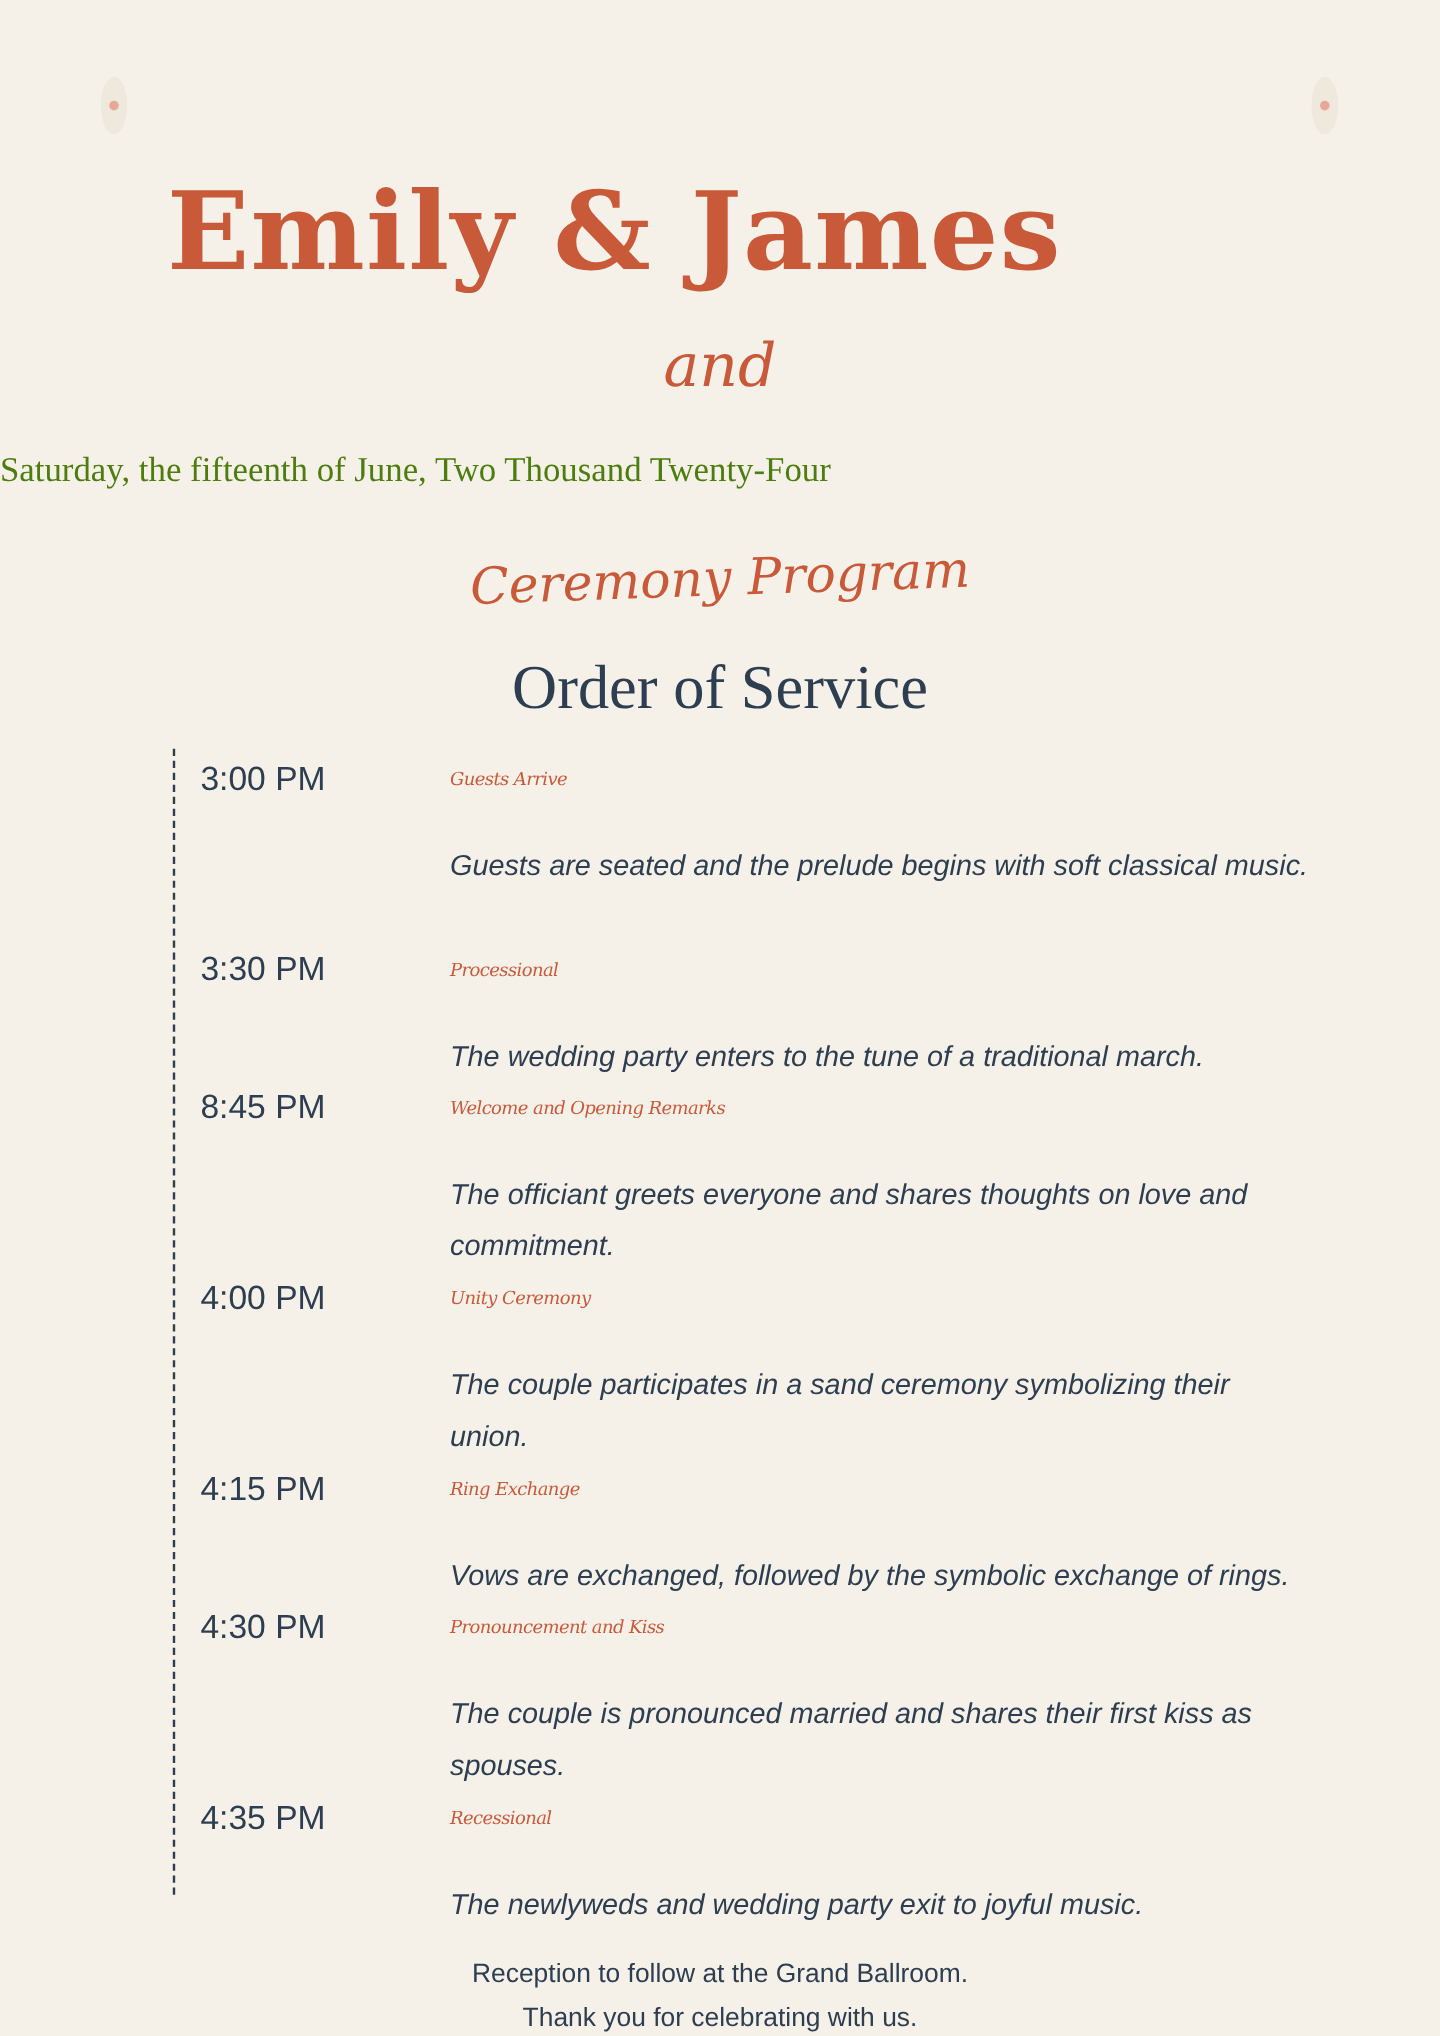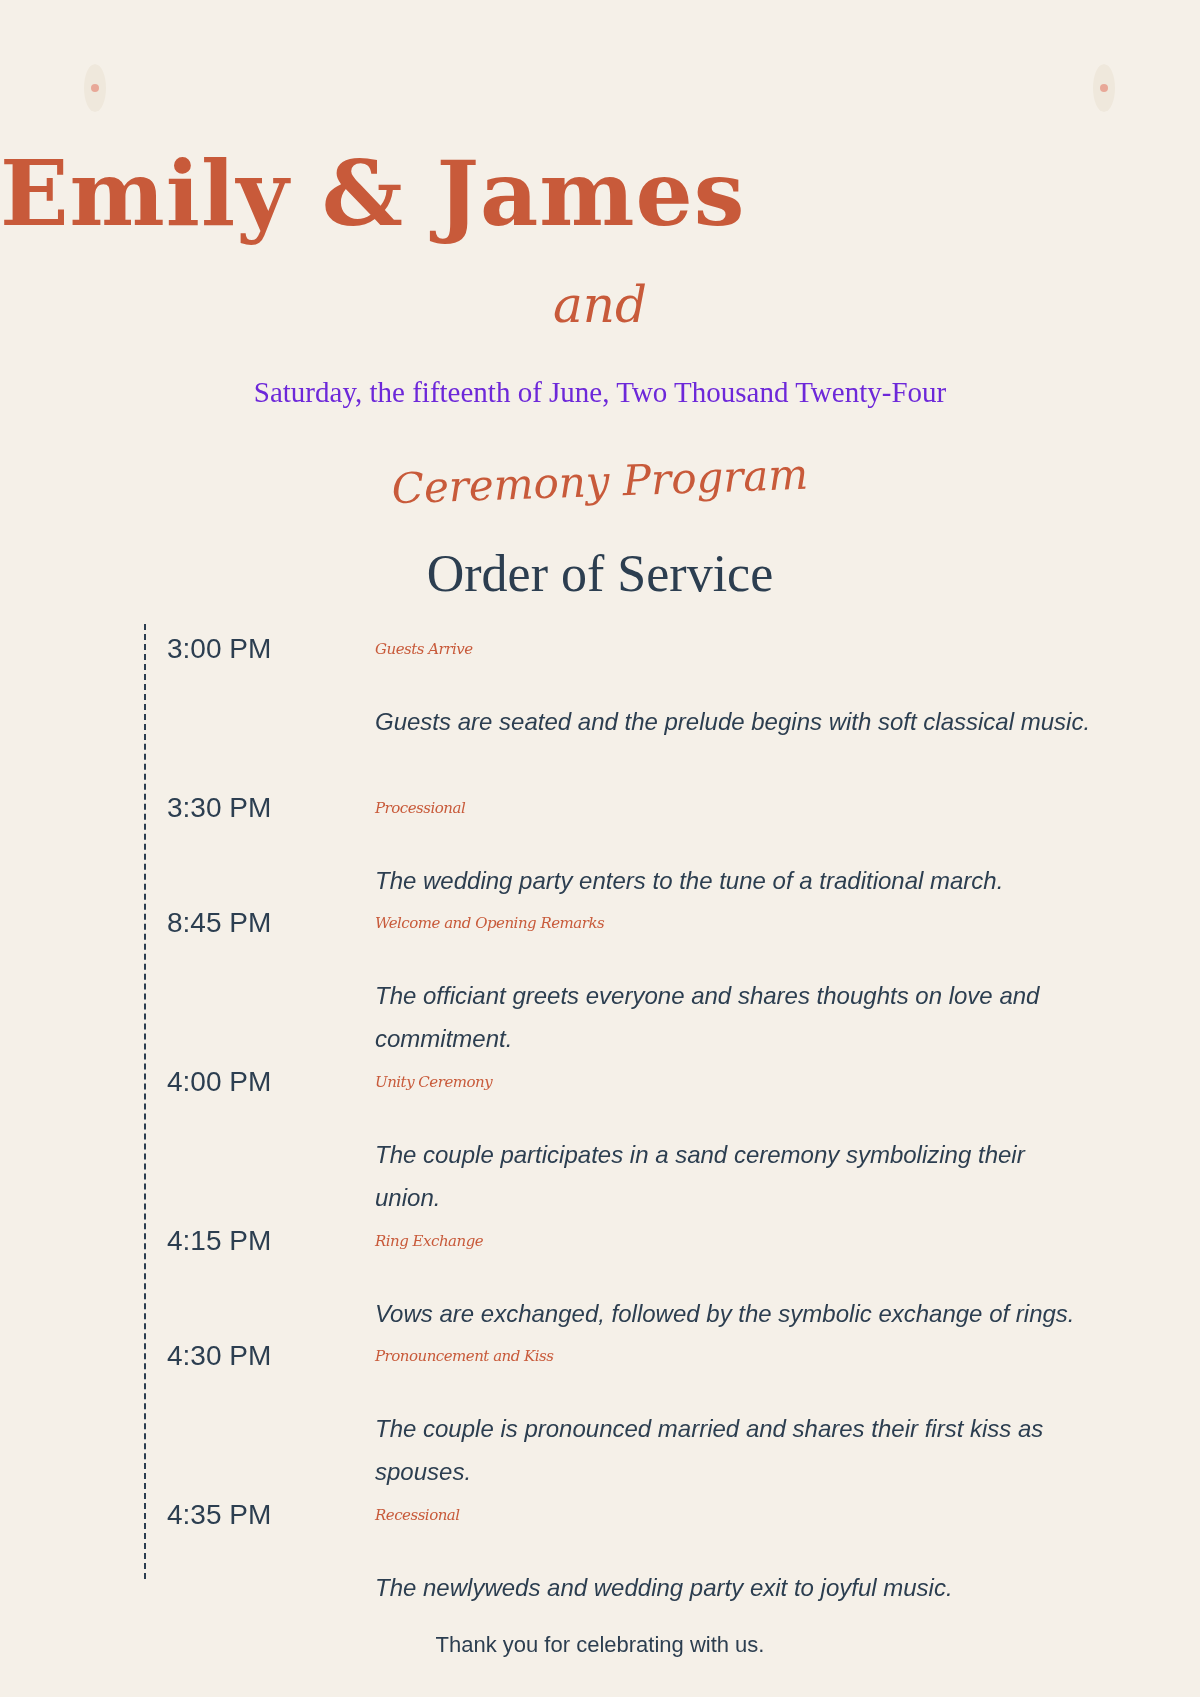--- a/index.html
+++ b/index.html
@@ -19,32 +19,32 @@
     position: absolute; left: 0; top: 0; width: 24px; height: 48px;
     background: #efe8dc;
     border-radius: 50% 50% 50% 50% / 50% 50% 50% 50%;
     clip-path: ellipse(11px 24px at 50% 50%);
   }
   .ornament .dot {
     position: absolute; left: 8px; top: 20px; width: 8px; height: 8px;
     border-radius: 50%; background: #e8a898;
   }
   .names {
-    position: absolute; top: 138px; left: 0; width: 1024px; 
+    position: absolute; top: 138px; left: 0; width: 1024px; text-align: center;
     font-family: "DejaVu Serif", serif; font-weight: bold;
     font-size: 90px; line-height: 110px; color: #c85a3a; letter-spacing: 1px;
   }
   .and {
     position: absolute; top: 270px; left: 0; width: 1200px; text-align: center;
     font-family: "DejaVu Serif", serif; font-style: italic;
     font-size: 50px; line-height: 70px; color: #c85a3a;
   }
   .date {
-    position: absolute; top: 372px; left: 0; width: 1200px; text-align: center;
-    font-family: "Liberation Serif", serif; font-size: 29px; line-height: 40px; color: #6d28d9;
+    position: absolute; top: 372px; left: 0; width: 1200px; 
+    font-family: "Liberation Serif", serif; font-size: 29px; line-height: 40px; color: #4d7c0f;
   }
   .program-title {
     position: absolute; top: 452px; left: 0; width: 1200px; text-align: center;
     font-family: "DejaVu Serif", serif; font-style: italic;
     font-size: 42px; line-height: 60px; color: #c85a3a;
     transform: rotate(-2deg);
   }
   .order-title {
     position: absolute; top: 542px; left: 0; width: 1200px; text-align: center;
     font-family: "Liberation Serif", serif;
@@ -126,14 +126,15 @@
     <div class="event-desc">The couple is pronounced married and shares their first kiss as spouses.</div>
   </div>
   <div class="event" style="top:866px">
     <div class="time">4:35 PM</div>
     <div class="event-title">Recessional</div>
     <div class="event-desc">The newlyweds and wedding party exit to joyful music.</div>
   </div>
 </div>
 
 <div class="footer">
+  <div>Reception to follow at the Grand Ballroom.</div>
   <div>Thank you for celebrating with us.</div>
 </div>
 
 </body></html>

